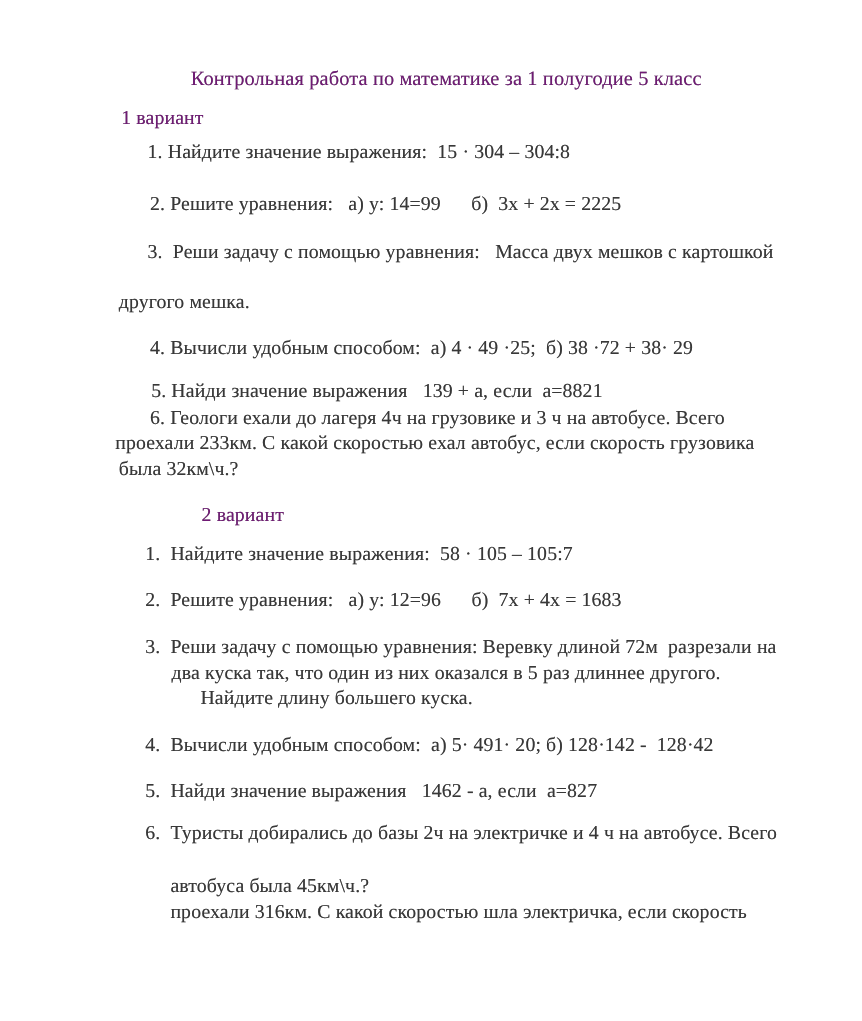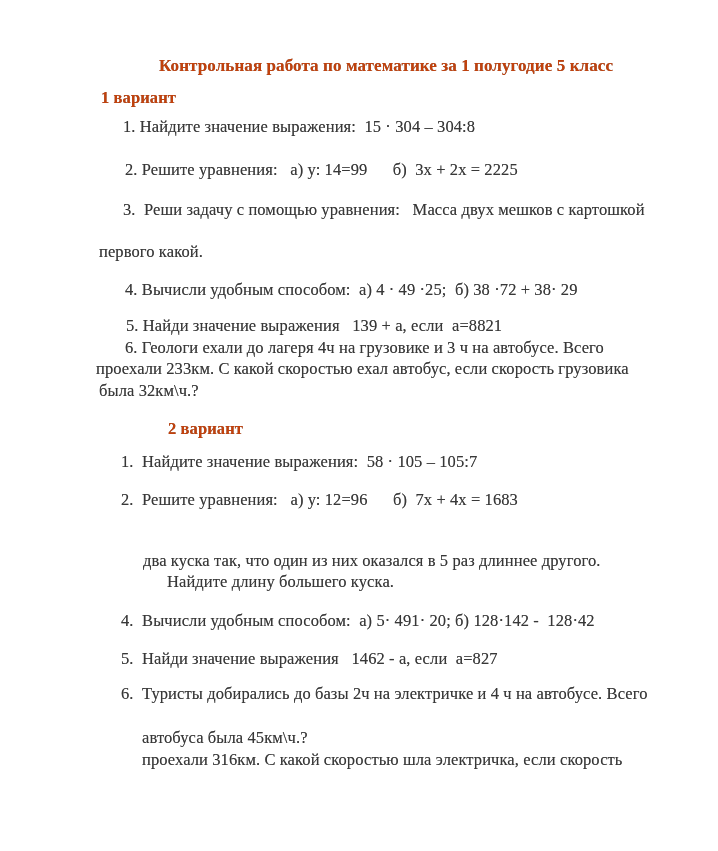--- a/index.html
+++ b/index.html
@@ -18,22 +18,22 @@
   }
   .ln {
     position: absolute;
     white-space: pre;
     font-size: 16.5px;
     line-height: 20px;
     letter-spacing: 0.1px;
     text-shadow: 0 0 0.45px rgba(56,56,56,0.55);
   }
   .bold {
-    font-weight: bold;
-    color: #c2410c;
+    font-weight: normal;
+    color: #701a75;
     text-shadow: 0 0 0.5px rgba(45,45,45,0.6);
   }
   
   .t-title   { left: 159px; top: 56px;  font-size: 17px; }
   .h-v1      { left: 101px; top: 88px; text-align: center; }
   .h-v2      { left: 168px; top: 419px; }
   
   .v1-i1     { left: 123px; top: 117px; }
   .v1-i2     { left: 125px; top: 160px; }
   .v1-i3-l1  { left: 123px; top: 200px; }
@@ -61,31 +61,32 @@
 
 <div class="page">
 
   <div class="ln bold t-title">Контрольная работа по математике за 1 полугодие 5 класс</div>
 
   <div class="ln bold h-v1">1 вариант</div>
 
   <div class="ln v1-i1">1. Найдите значение выражения:  15 · 304 – 304:8</div>
   <div class="ln v1-i2">2. Решите уравнения:   а) у: 14=99      б)  3х + 2х = 2225</div>
   <div class="ln v1-i3-l1">3.  Реши задачу с помощью уравнения:   Масса двух мешков с картошкой</div>
-  <div class="ln v1-i3-l3">первого какой.</div>
+  <div class="ln v1-i3-l3">другого мешка.</div>
   <div class="ln v1-i4">4. Вычисли удобным способом:  а) 4 · 49 ·25;  б) 38 ·72 + 38· 29</div>
   <div class="ln v1-i5">5. Найди значение выражения   139 + а, если  а=8821</div>
   <div class="ln v1-i6-l1">6. Геологи ехали до лагеря 4ч на грузовике и 3 ч на автобусе. Всего</div>
   <div class="ln v1-i6-l2">проехали 233км. С какой скоростью ехал автобус, если скорость грузовика</div>
   <div class="ln v1-i6-l3">была 32км\ч.?</div>
 
   <div class="ln bold h-v2">2 вариант</div>
 
   <div class="ln v2-i1">1.  Найдите значение выражения:  58 · 105 – 105:7</div>
   <div class="ln v2-i2">2.  Решите уравнения:   а) у: 12=96      б)  7х + 4х = 1683</div>
+  <div class="ln v2-i3-l1">3.  Реши задачу с помощью уравнения: Веревку длиной 72м  разрезали на</div>
   <div class="ln v2-i3-l2">два куска так, что один из них оказался в 5 раз длиннее другого.</div>
   <div class="ln v2-i3-l3">Найдите длину большего куска.</div>
   <div class="ln v2-i4">4.  Вычисли удобным способом:  а) 5· 491· 20; б) 128·142 -  128·42</div>
   <div class="ln v2-i5">5.  Найди значение выражения   1462 - а, если  а=827</div>
   <div class="ln v2-i6-l1">6.  Туристы добирались до базы 2ч на электричке и 4 ч на автобусе. Всего</div>
   <div class="ln v2-i6-l2">проехали 316км. С какой скоростью шла электричка, если скорость</div>
   <div class="ln v2-i6-l3">автобуса была 45км\ч.?</div>
 
 </div>
 

